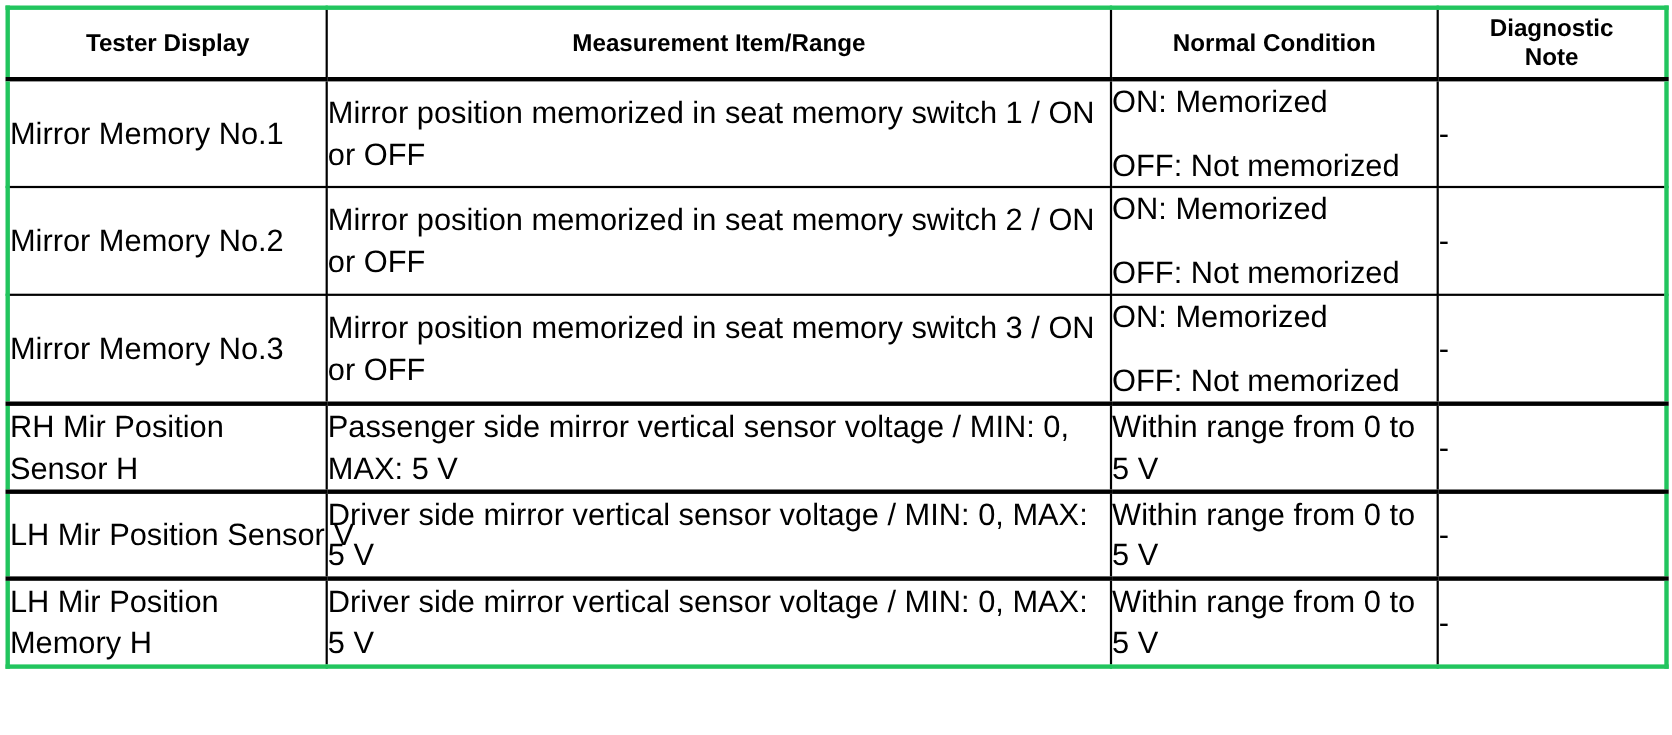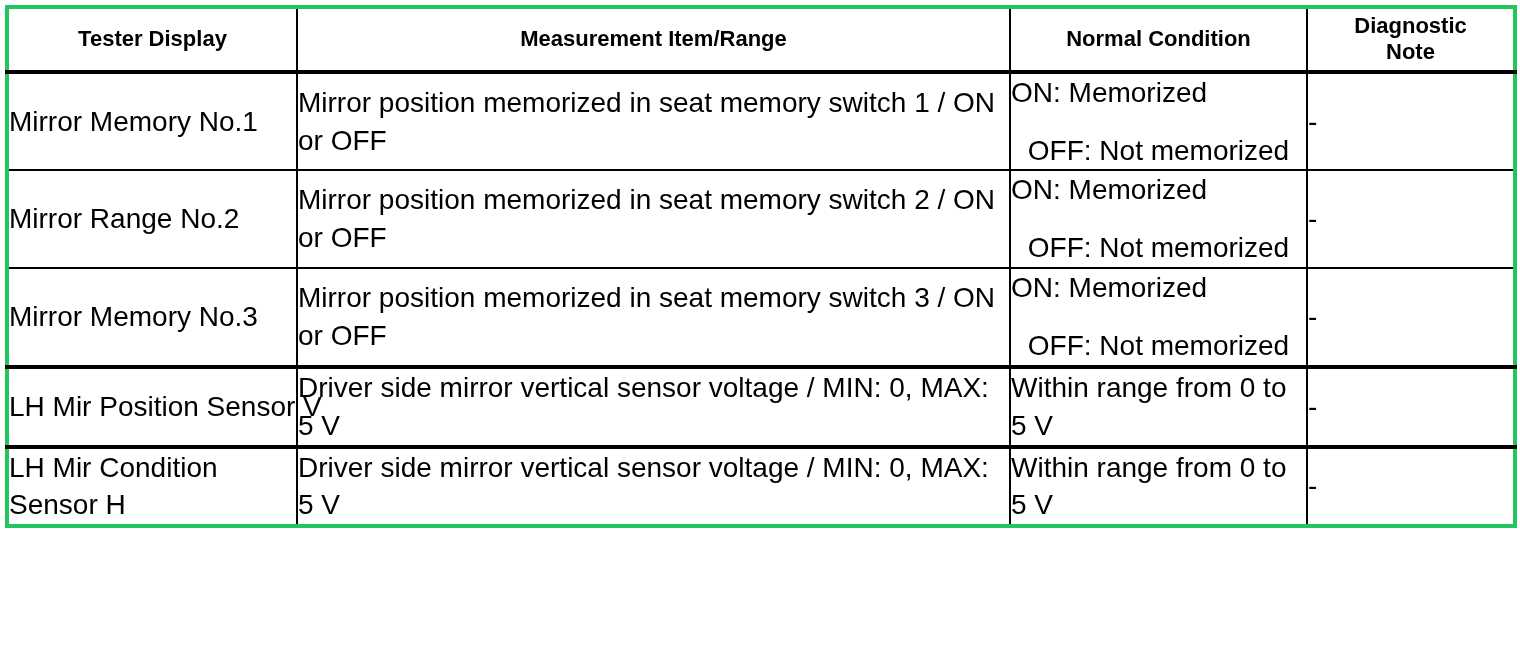--- a/index.html
+++ b/index.html
@@ -63,21 +63,21 @@
   td.cell-measure  { padding-left: 9px; }
   td.cell-normal   { padding-left: 9px; }
   td.cell-note     { padding-left: 9px; }
 
   
   tr.rule-heavy > td { border-bottom: 4px solid #000000; }
   tr.rule-light > td { border-bottom: 2px solid #000000; }
 
   .two-line { white-space: pre-line; }
   .cond-line { display: block; }
-  .cond-line + .cond-line { margin-top: 20px; text-align: center; }
+  .cond-line + .cond-line { margin-top: 20px; }
   .nowrapline { white-space: nowrap; }
 </style>
 </head>
 <body>
 
 <div class="page">
 
   <table class="spec-table">
     <colgroup>
       <col class="c1">
@@ -100,50 +100,56 @@
         <td class="cell-tester">Mirror Memory No.1</td>
         <td class="cell-measure">Mirror position memorized in seat memory switch 1 / ON or OFF</td>
         <td class="cell-normal">
           <span class="cond-line">ON: Memorized</span>
           <span class="cond-line">OFF: Not memorized</span>
         </td>
         <td class="cell-note">-</td>
       </tr>
 
       <tr class="rule-light" style="height:96px;">
-        <td class="cell-tester">Mirror Range No.2</td>
+        <td class="cell-tester">Mirror Memory No.2</td>
         <td class="cell-measure">Mirror position memorized in seat memory switch 2 / ON or OFF</td>
         <td class="cell-normal">
           <span class="cond-line">ON: Memorized</span>
           <span class="cond-line">OFF: Not memorized</span>
         </td>
         <td class="cell-note">-</td>
       </tr>
 
       <tr class="rule-heavy" style="height:99px;">
         <td class="cell-tester">Mirror Memory No.3</td>
         <td class="cell-measure">Mirror position memorized in seat memory switch 3 / ON or OFF</td>
         <td class="cell-normal">
           <span class="cond-line">ON: Memorized</span>
           <span class="cond-line">OFF: Not memorized</span>
         </td>
         <td class="cell-note">-</td>
       </tr>
 
 
+      <tr class="rule-heavy" style="height:72px;">
+        <td class="cell-tester">RH Mir Position Sensor H</td>
+        <td class="cell-measure">Passenger side mirror vertical sensor voltage / MIN: 0, MAX: 5 V</td>
+        <td class="cell-normal">Within range from 0 to 5 V</td>
+        <td class="cell-note">-</td>
+      </tr>
 
       <tr class="rule-heavy" style="height:71px;">
         <td class="cell-tester nowrapline">LH Mir Position Sensor V</td>
         <td class="cell-measure">Driver side mirror vertical sensor voltage / MIN: 0, MAX: 5 V</td>
         <td class="cell-normal">Within range from 0 to 5 V</td>
         <td class="cell-note">-</td>
       </tr>
 
       <tr style="height:77px;">
-        <td class="cell-tester">LH Mir Condition Sensor H</td>
+        <td class="cell-tester">LH Mir Position Memory H</td>
         <td class="cell-measure">Driver side mirror vertical sensor voltage / MIN: 0, MAX: 5 V</td>
         <td class="cell-normal">Within range from 0 to 5 V</td>
         <td class="cell-note">-</td>
       </tr>
 
     </tbody>
   </table>
 
 </div>
 

